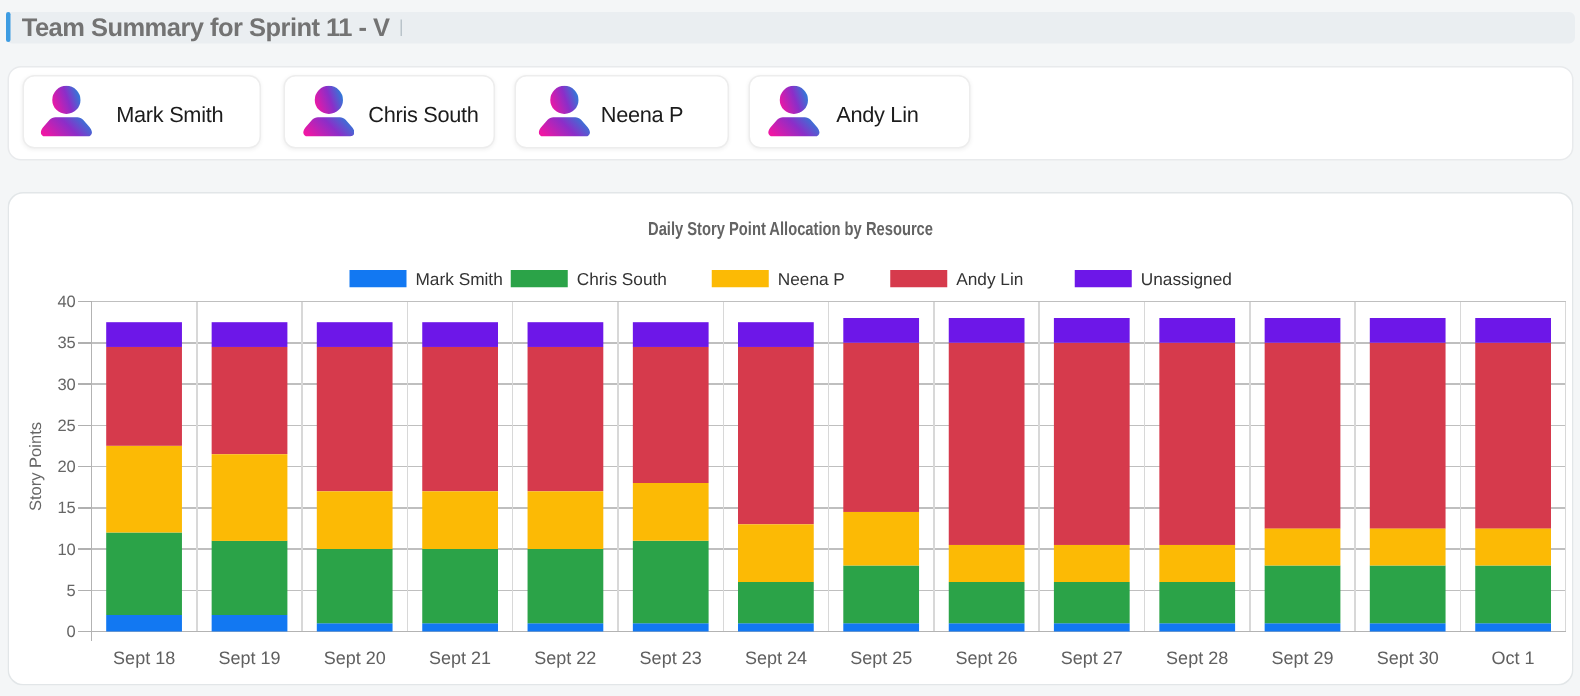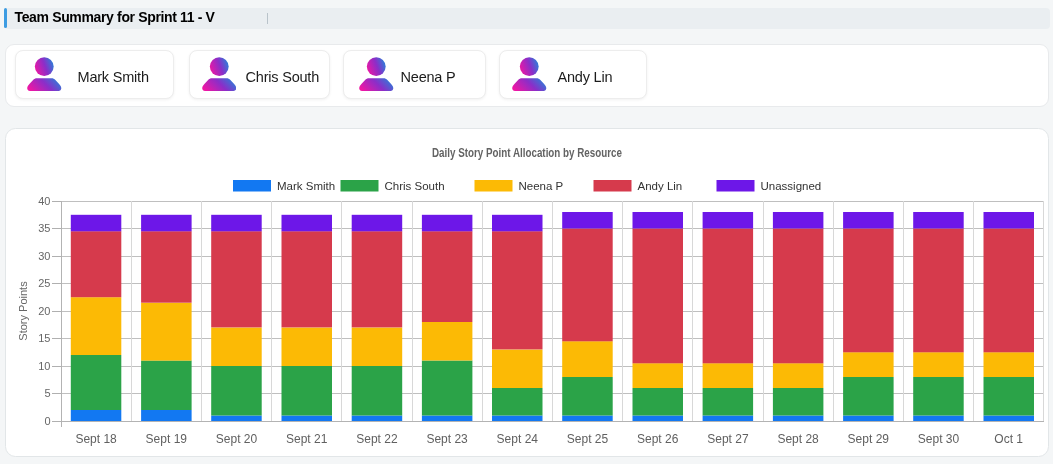--- a/index.html
+++ b/index.html
@@ -2,22 +2,22 @@
 <html><head>
 <meta charset="utf-8">
 <style>
   * { margin:0; padding:0; box-sizing:border-box; }
   html,body { width:1053px; height:464px; overflow:hidden; background:#f4f6f7;
     font-family:"Liberation Sans",sans-serif; position:relative; }
   .hdr { position:absolute; left:3.5px; top:7.5px; width:1046px; height:21px;
     background:#eaeef1; border-radius:4px; }
   .accent { position:absolute; left:3.5px; top:7.5px; width:3.5px; height:20.5px;
     background:#3d9ce2; border-radius:2px; }
-  .title { position:absolute; left:14.5px; top:9px; font-size:14px; font-weight:bold;
-    color:#000000; letter-spacing:-0.35px; white-space:nowrap; }
+  .title { position:absolute; left:14.5px; top:9px; font-size:17px; font-weight:bold;
+    color:#737373; letter-spacing:-0.35px; white-space:nowrap; }
   .caret { position:absolute; top:12.5px; width:1.5px; height:11px; background:#b9c3ca; }
   .card1 { position:absolute; left:4.5px; top:43.5px; width:1044px; height:63px;
     background:#fff; border:1px solid #e8eaec; border-radius:9px; }
   .chip { position:absolute; top:50px; height:48.5px; background:#fff;
     border:1px solid #ededed; border-radius:8px; box-shadow:0 1px 3px rgba(0,0,0,0.06);
     display:flex; align-items:center; }
   .av { width:34.5px; height:34.5px; flex:0 0 auto; }
   .nm { font-size:14.5px; letter-spacing:-0.2px; color:#1c1c1c; white-space:nowrap;
     position:relative; top:3px; }
 </style>

